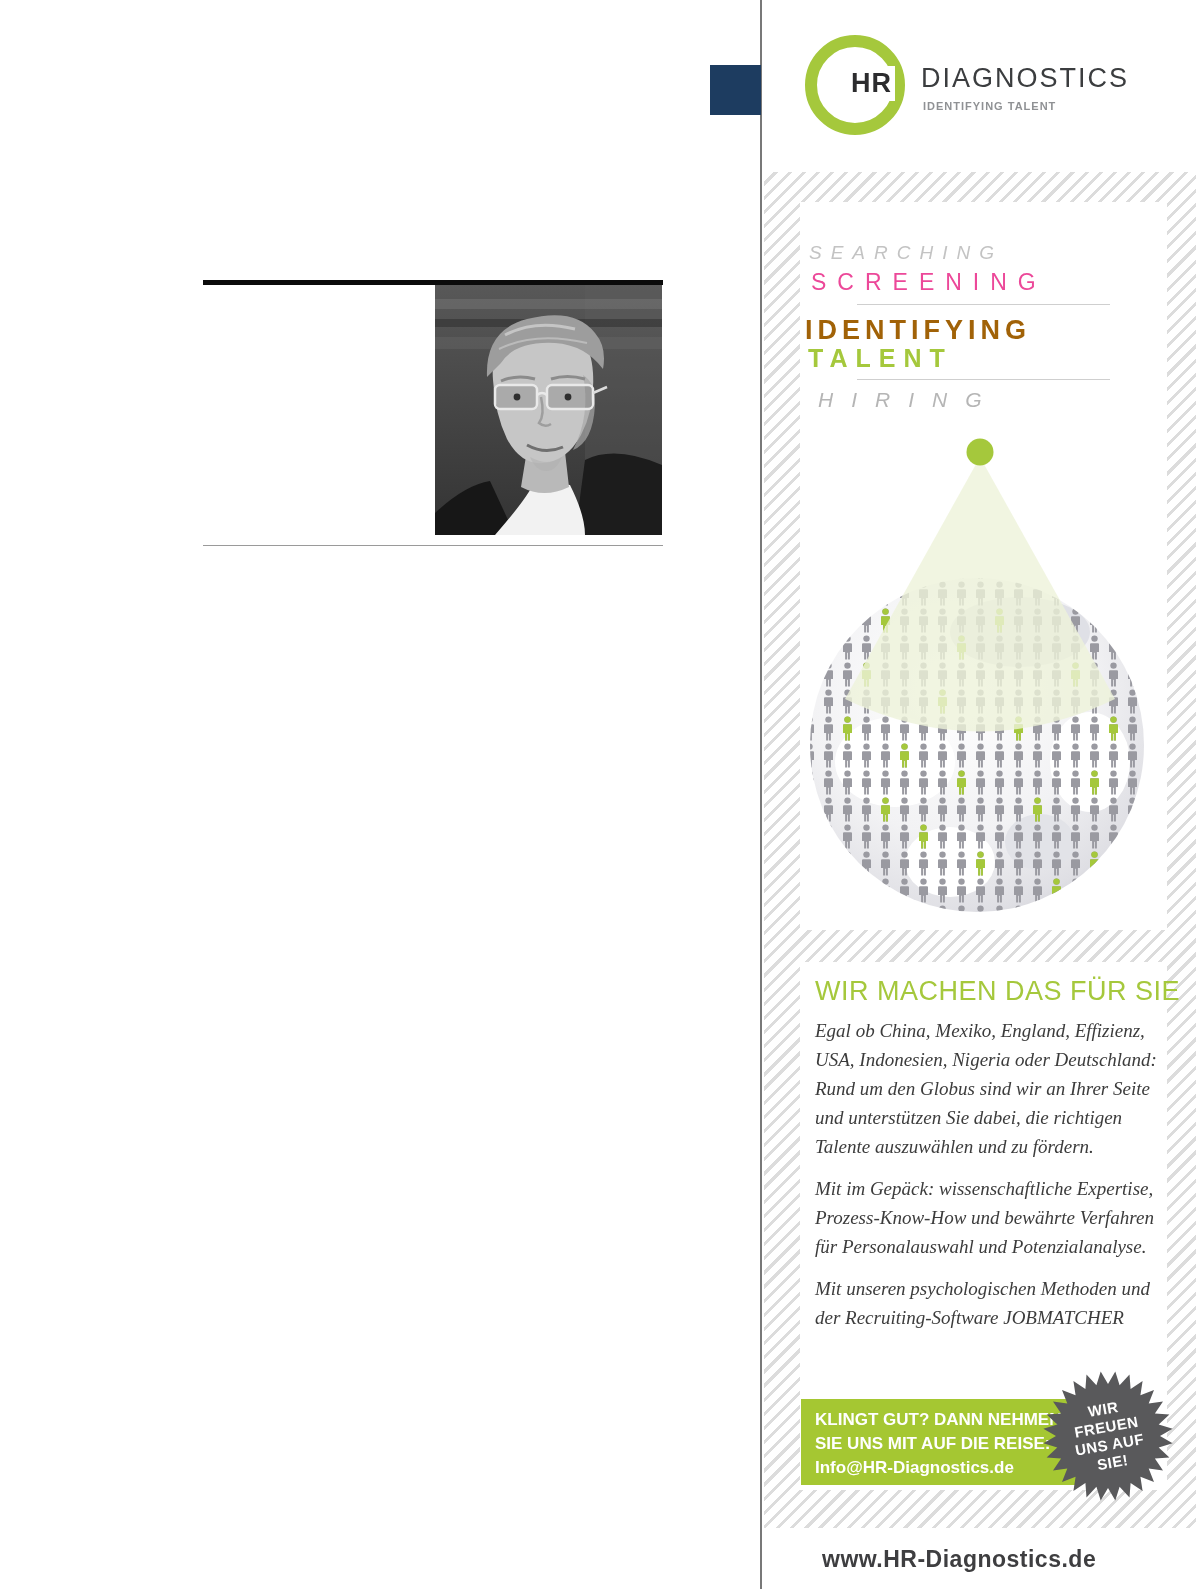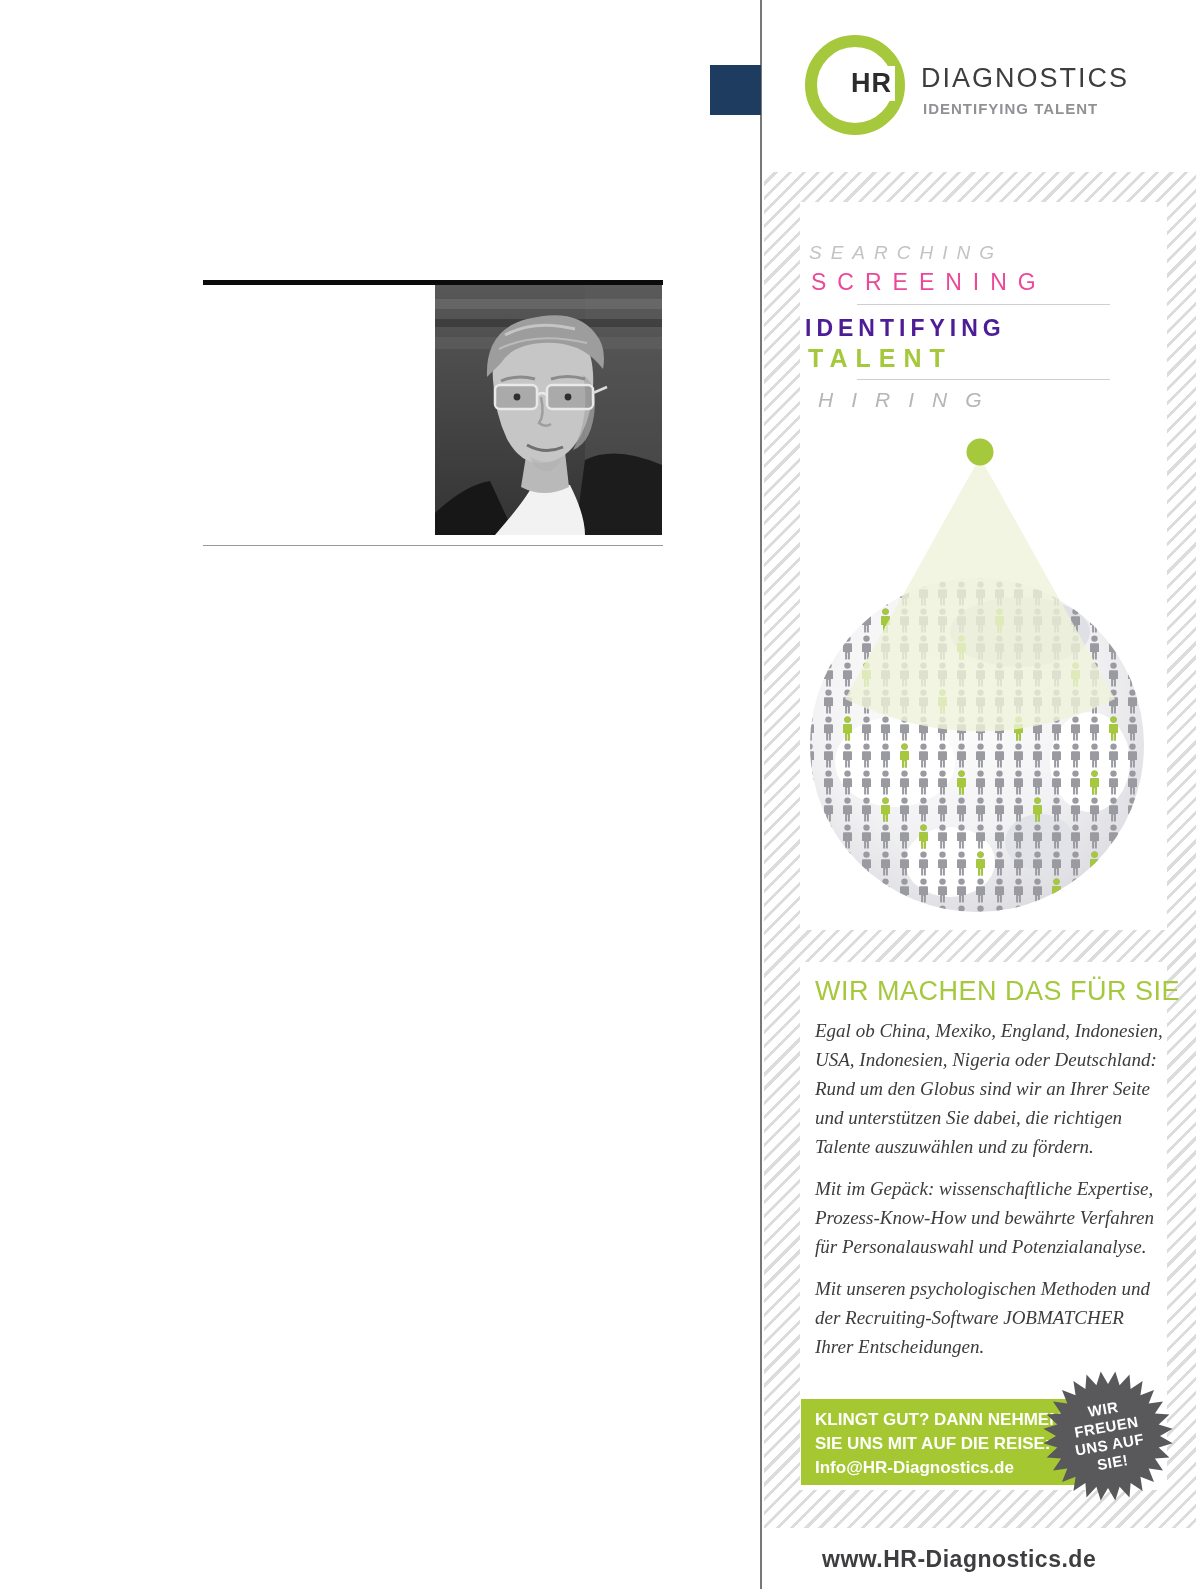--- a/index.html
+++ b/index.html
@@ -13,34 +13,34 @@
 
   
   .divider{position:absolute;left:760px;top:0;width:2px;height:1589px;background:#787878;}
   .blue-square{position:absolute;left:710px;top:65px;width:51px;height:50px;background:#1d3c60;}
 
   
   .logo-ring{position:absolute;left:805px;top:35px;width:76px;height:76px;border:12px solid #a5c83c;border-radius:50%;}
   .logo-hr{position:absolute;left:848px;top:66px;background:#ffffff;padding:2px 3px;
            font-size:27px;font-weight:bold;color:#2c2c2e;letter-spacing:1px;}
   .logo-name{position:absolute;left:921px;top:63px;font-size:27px;font-weight:400;color:#3b3d3f;letter-spacing:2px;}
-  .logo-tagline{position:absolute;left:923px;top:100px;font-size:15px;font-weight:bold;color:#8f9194;letter-spacing:1px;}
+  .logo-tagline{position:absolute;left:923px;top:100px;font-size:11px;font-weight:bold;color:#8f9194;letter-spacing:1px;}
 
   
   .ad{position:absolute;left:764px;top:172px;width:432px;height:1356px;
       background:repeating-linear-gradient(135deg,#ffffff 0px,#ffffff 7px,#dcdcdc 7px,#dcdcdc 10px);}
   .panel{position:absolute;left:36px;width:367px;background:#ffffff;}
   .panel1{top:30px;height:728px;}
   .panel2{top:790px;height:528px;}
 
   
   .word{position:absolute;left:0;width:100%;text-align:left;white-space:nowrap;}
   .w-searching{top:40px;font-size:19px;font-style:italic;color:#c3c3c3;letter-spacing:9px;padding-left:9px;box-sizing:border-box;}
   .w-screening{top:67px;font-size:23px;color:#ec4899;letter-spacing:11px;padding-left:11px;box-sizing:border-box;}
-  .w-identifying{top:113px;font-size:23px;font-weight:bold;color:#4c1d95;letter-spacing:5px;padding-left:5px;box-sizing:border-box;}
+  .w-identifying{top:113px;font-size:27px;font-weight:bold;color:#a16207;letter-spacing:5px;padding-left:5px;box-sizing:border-box;}
   .w-talent{top:142px;font-size:25px;font-weight:bold;color:#a5c83c;letter-spacing:8px;padding-left:8px;box-sizing:border-box;}
   .w-hiring{top:186px;font-size:21px;font-style:italic;color:#b5b5b5;letter-spacing:18px;padding-left:18px;box-sizing:border-box;}
   .sep{position:absolute;left:57px;width:253px;height:1px;background:#cfcfcf;}
   .sep1{top:102px;}
   .sep2{top:177px;}
 
   .globe{position:absolute;left:0;top:0;width:367px;height:728px;display:block;}
 
   
   .heading{position:absolute;left:15px;top:14px;margin:0;font-size:27px;font-weight:normal;
@@ -177,35 +177,34 @@
         <path d="M180 255 L45 497 Q180 562 315 497 Z" fill="#edf2d9" opacity="0.8"></path>
         <circle cx="180" cy="250" r="13.5" fill="#a5c83c"></circle>
       </svg>
     </div>
 
     <div class="panel panel2">
       <h2 class="heading">WIR MACHEN DAS FÜR SIE</h2>
 
       <div class="copy">
         <div class="para">
-          <div class="pline">Egal ob China, Mexiko, England, Indonesien,</div>
+          <div class="pline">Egal ob China, Mexiko, England, Effizienz,</div>
           <div class="pline">USA, Indonesien, Nigeria oder Deutschland:</div>
           <div class="pline">Rund um den Globus sind wir an Ihrer Seite</div>
           <div class="pline">und unterstützen Sie dabei, die richtigen</div>
           <div class="pline">Talente auszuwählen und zu fördern.</div>
         </div>
         <div class="para">
           <div class="pline">Mit im Gepäck: wissenschaftliche Expertise,</div>
           <div class="pline">Prozess-Know-How und bewährte Verfahren</div>
           <div class="pline">für Personalauswahl und Potenzialanalyse.</div>
         </div>
         <div class="para">
           <div class="pline">Mit unseren psychologischen Methoden und</div>
           <div class="pline">der Recruiting-Software JOBMATCHER</div>
-          <div class="pline">Ihrer Entscheidungen.</div>
         </div>
       </div>
 
       <div class="cta">
         <div>KLINGT GUT? DANN NEHMEN</div>
         <div>SIE UNS MIT AUF DIE REISE:</div>
         <div class="cta-email">Info@HR-Diagnostics.de</div>
       </div>
 
       <svg class="burst-svg" viewBox="0 0 130 130">

